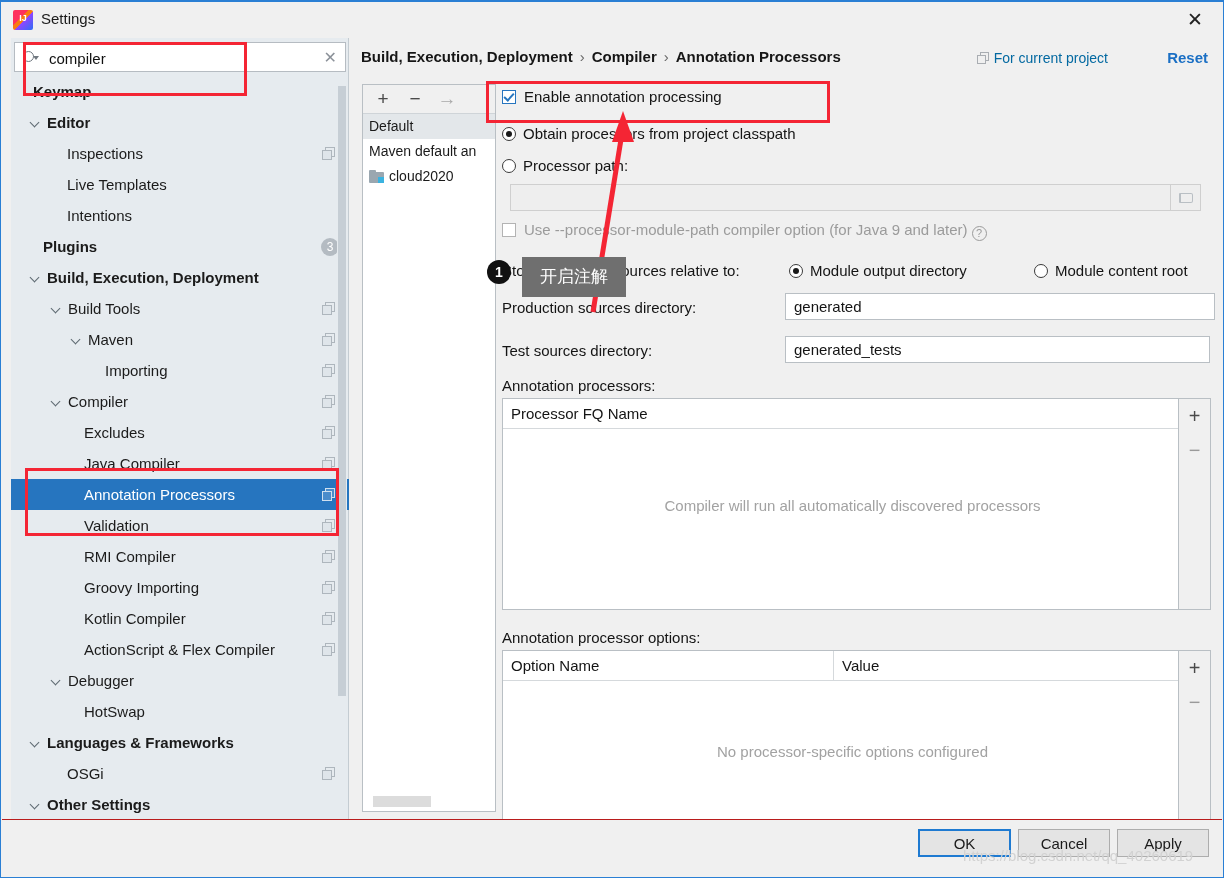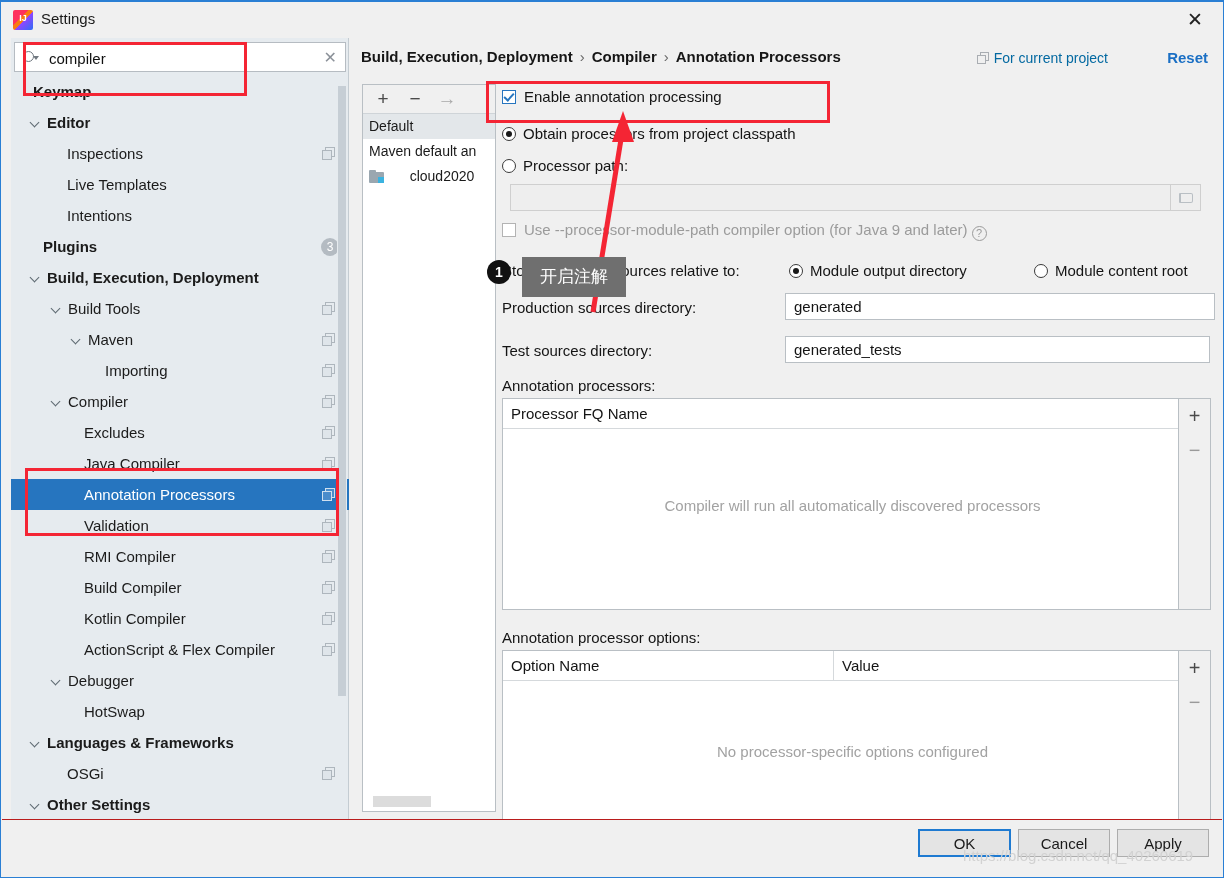--- a/index.html
+++ b/index.html
@@ -176,21 +176,21 @@
     position: absolute; top: 0; width: 32px; height: 28px;
     text-align: center; line-height: 28px; font-size: 19px; color: #4a4a4a;
     cursor: pointer;
   }
   #profile-rows { position: absolute; left: 0; top: 29px; width: 132px; }
   .profile-row {
     height: 25px; line-height: 25px; font-size: 14px; color: #1a1a1a;
     padding-left: 6px; white-space: nowrap; overflow: hidden; cursor: pointer;
   }
   .profile-row.sel { background: #e3e7ea; }
-  .profile-row.child { padding-left: 26px; position: relative; text-align: center; }
+  .profile-row.child { padding-left: 26px; position: relative; }
   .module-icon {
     position: absolute; left: 6px; top: 6px; width: 15px; height: 13px;
   }
   .module-icon .body {
     position: absolute; left: 0; top: 2px; width: 15px; height: 11px;
     background: #9aa7b0; border-radius: 1px;
   }
   .module-icon .tab {
     position: absolute; left: 0; top: 0; width: 7px; height: 3px;
     background: #9aa7b0; border-radius: 1px 1px 0 0;
@@ -429,21 +429,21 @@
           </span>
         </div>
         <div class="tree-item">
           <span class="tree-label" style="left: 73px;">RMI Compiler</span>
           <span class="copy-icon">
             <span class="b"></span>
             <span class="f"></span>
           </span>
         </div>
         <div class="tree-item">
-          <span class="tree-label" style="left: 73px;">Build Compiler</span>
+          <span class="tree-label" style="left: 73px;">Groovy Importing</span>
           <span class="copy-icon">
             <span class="b"></span>
             <span class="f"></span>
           </span>
         </div>
         <div class="tree-item">
           <span class="tree-label" style="left: 73px;">Kotlin Compiler</span>
           <span class="copy-icon">
             <span class="b"></span>
             <span class="f"></span>

